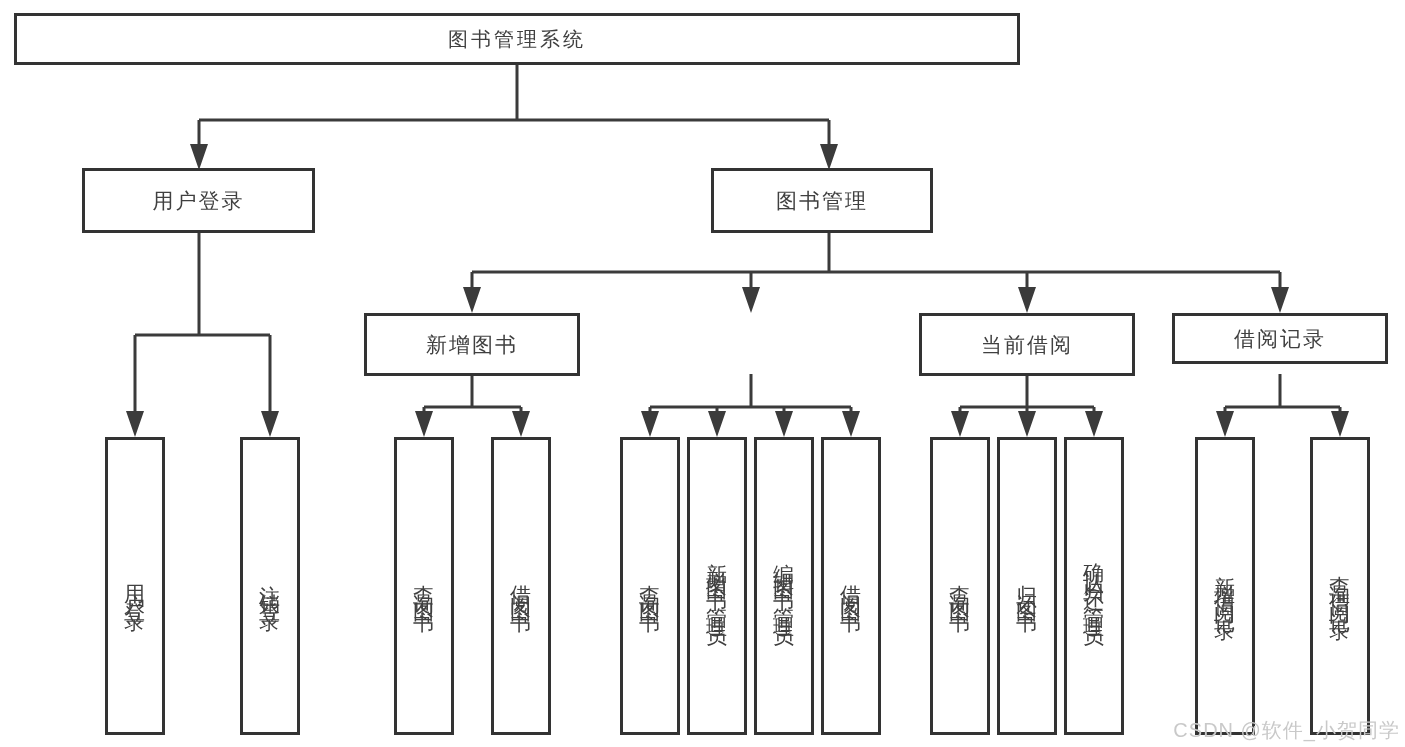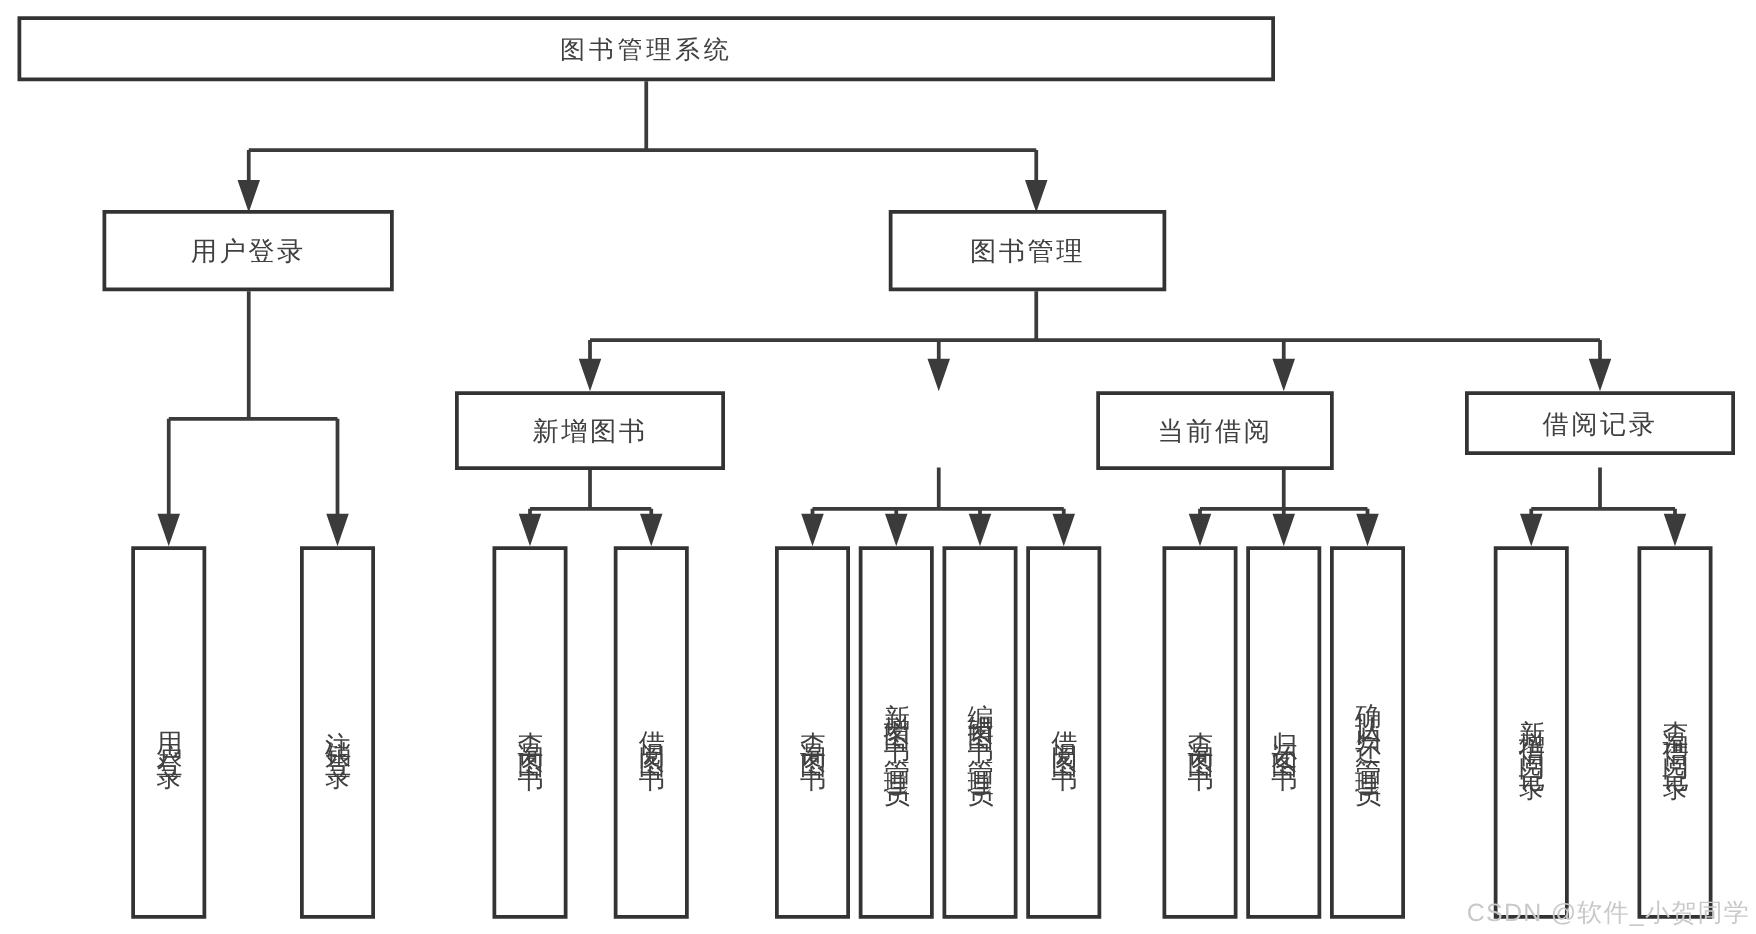--- a/index.html
+++ b/index.html
@@ -83,21 +83,21 @@
   <div class="node" style="left:82px;top:168px;width:233px;height:65px;">
     <span class="hlabel">用户登录</span>
   </div>
   <div class="node" style="left:711px;top:168px;width:222px;height:65px;">
     <span class="hlabel">图书管理</span>
   </div>
 
   <div class="node" style="left:364px;top:313px;width:216px;height:63px;">
     <span class="hlabel">新增图书</span>
   </div>
-  <div class="node" style="left:877px;top:313px;width:190px;height:63px;">
+  <div class="node" style="left:919px;top:313px;width:216px;height:63px;">
     <span class="hlabel">当前借阅</span>
   </div>
   <div class="node" style="left:1172px;top:313px;width:216px;height:51px;">
     <span class="hlabel">借阅记录</span>
   </div>
 
   <div class="node" style="left:105px;top:437px;width:60px;height:298px;">
     <span class="vlabel">用户登录</span>
   </div>
   <div class="node" style="left:240px;top:437px;width:60px;height:298px;">

